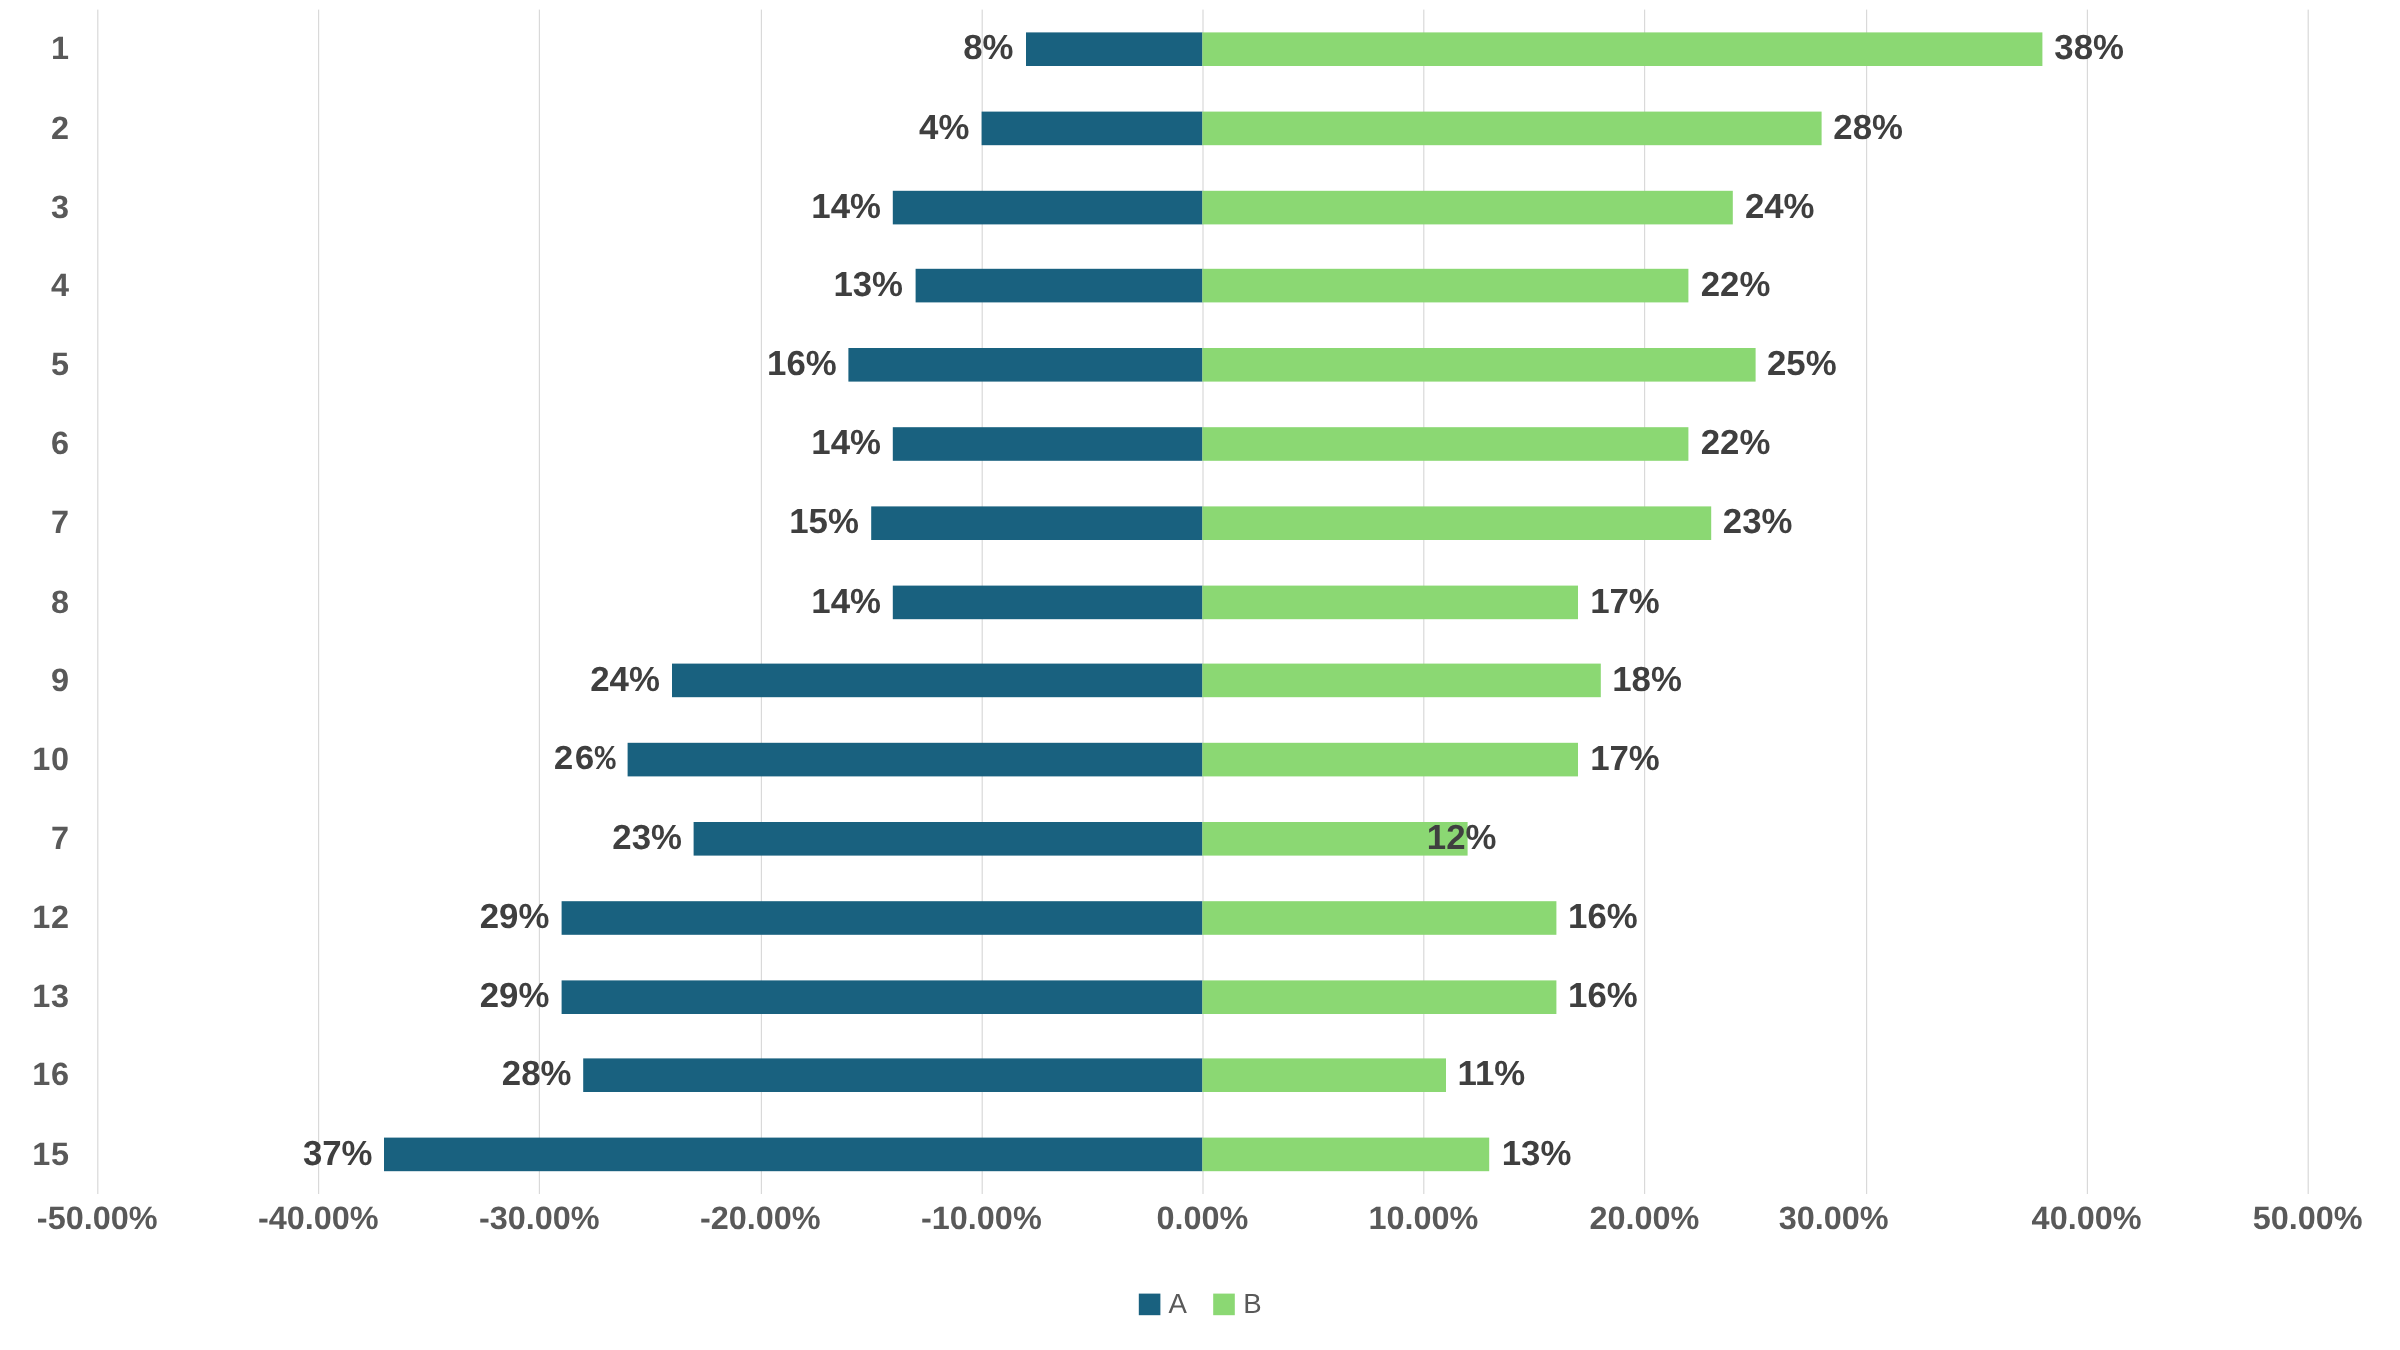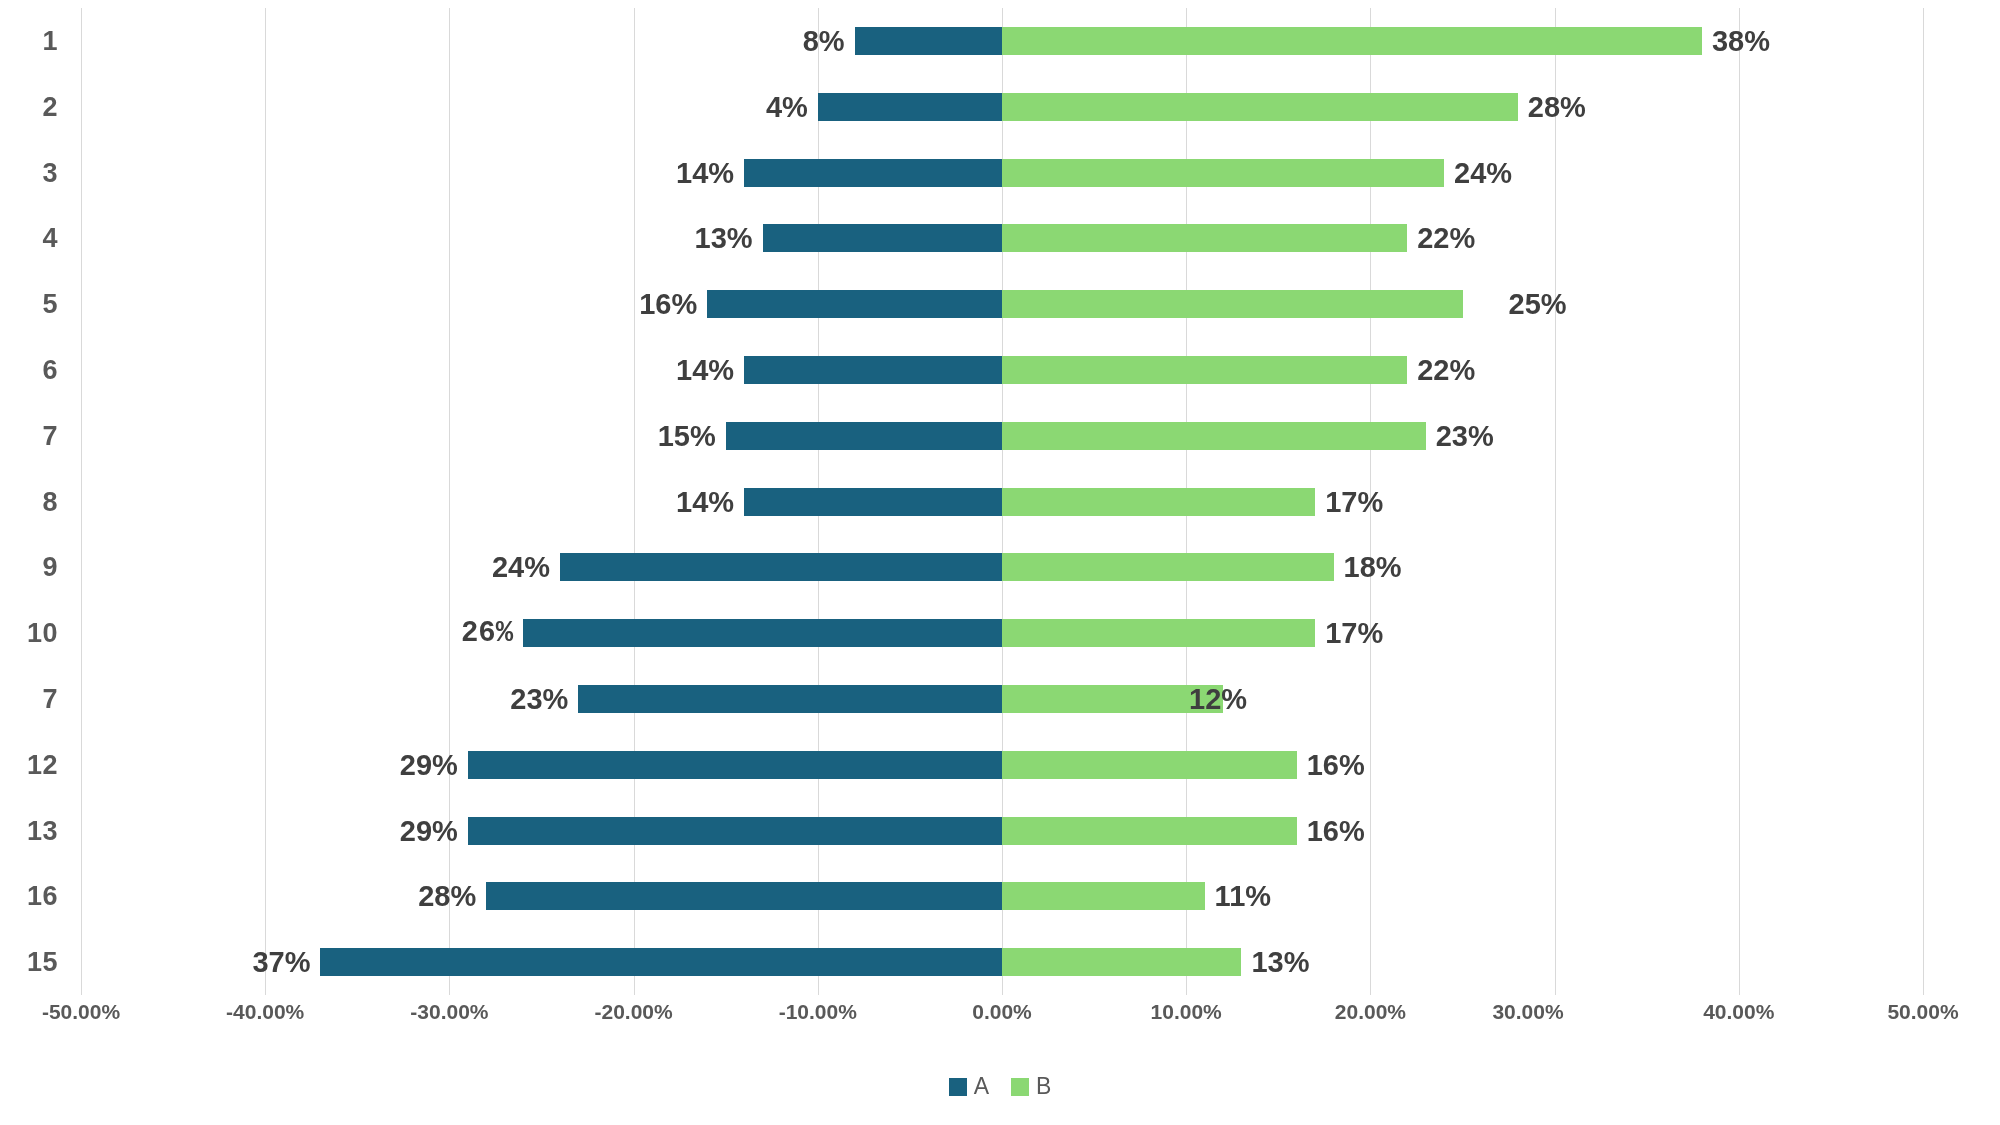--- a/index.html
+++ b/index.html
@@ -82,21 +82,21 @@
     position:absolute;
     left:81px;
     top:1000px;
     width:1842px;
     height:46px;
   }
   .x-tick{
     position:absolute;
     top:0;
     transform:translateX(-50%);
-    font-size:21px;
+    font-size:27px;
     font-weight:700;
     color:#595959;
     white-space:nowrap;
   }
 
   
   #legend{
     position:absolute;
     left:0;right:0;
     top:1075px;
@@ -176,21 +176,21 @@
       <div class="bar-row" style="top: 230.3px;">
         <div class="bar bar-neg" style="left: 681.54px; width: 239.46px; background: rgb(25, 97, 127);"></div>
         <div class="bar-label label-left" style="right: 1170.46px;">13%</div>
         <div class="bar bar-pos" style="left: 921px; width: 405.24px; background: rgb(139, 216, 115);"></div>
         <div class="bar-label label-right" style="left: 1336.24px;">22%</div>
       </div>
       <div class="bar-row" style="top: 296.1px;">
         <div class="bar bar-neg" style="left: 626.28px; width: 294.72px; background: rgb(25, 97, 127);"></div>
         <div class="bar-label label-left" style="right: 1225.72px;">16%</div>
         <div class="bar bar-pos" style="left: 921px; width: 460.5px; background: rgb(139, 216, 115);"></div>
-        <div class="bar-label label-right" style="left: 1391.5px; margin-left: 36px;">25%</div>
+        <div class="bar-label label-right" style="left: 1391.5px;">25%</div>
       </div>
       <div class="bar-row" style="top: 361.9px;">
         <div class="bar bar-neg" style="left: 663.12px; width: 257.88px; background: rgb(25, 97, 127);"></div>
         <div class="bar-label label-left" style="right: 1188.88px;">14%</div>
         <div class="bar bar-pos" style="left: 921px; width: 405.24px; background: rgb(139, 216, 115);"></div>
         <div class="bar-label label-right" style="left: 1336.24px;">22%</div>
       </div>
       <div class="bar-row" style="top: 427.7px;">
         <div class="bar bar-neg" style="left: 644.7px; width: 276.3px; background: rgb(25, 97, 127);"></div>
         <div class="bar-label label-left" style="right: 1207.3px;">15%</div>

